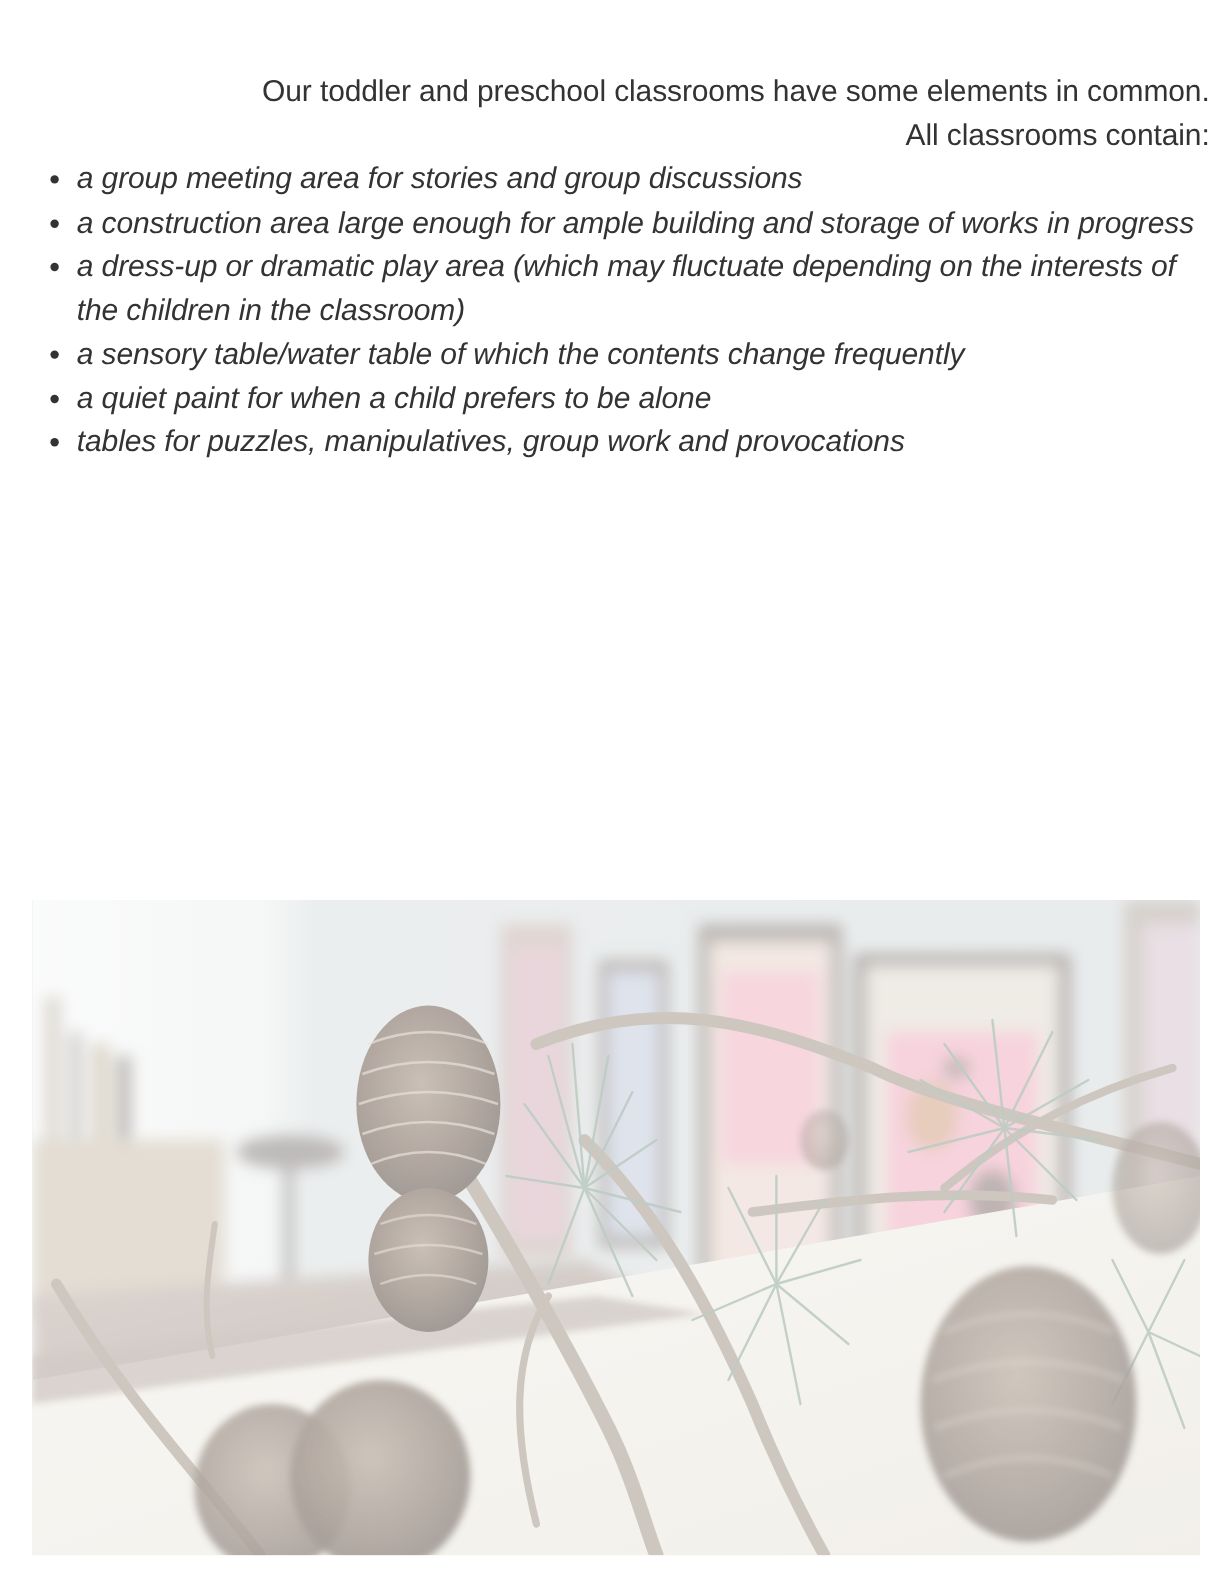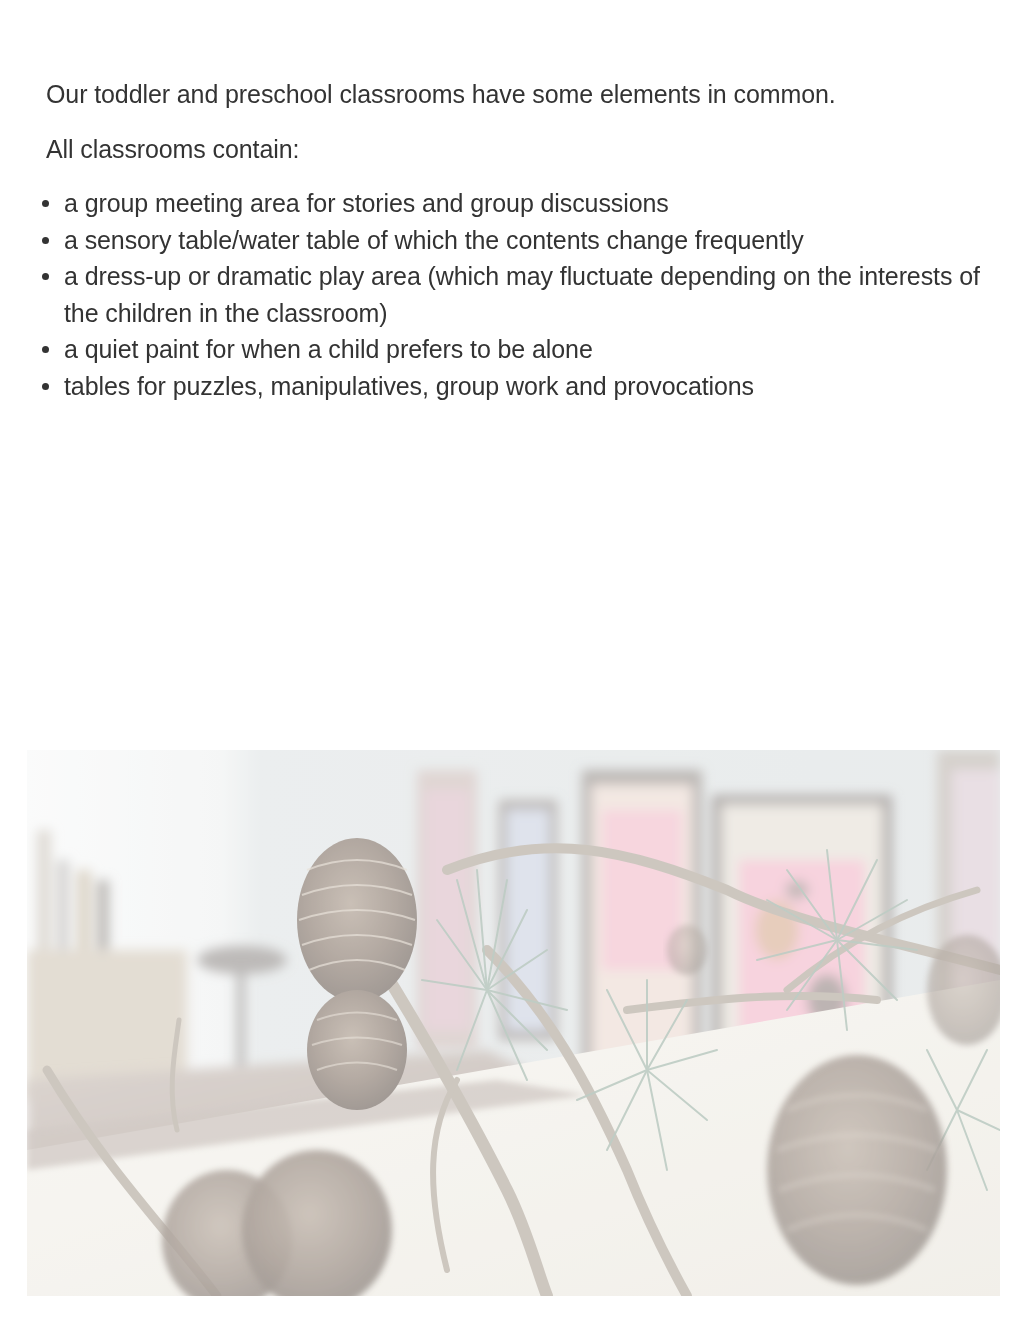--- a/index.html
+++ b/index.html
@@ -18,27 +18,29 @@
     .text-block {
       position: absolute;
       left: 28px;
       top: 58px;
       width: 980px;
       font-size: 25px;
       line-height: 36.5px;
       letter-spacing: -0.1px;
     }
     .intro-line {
-      margin: 18px;
+      margin: 0;
       white-space: nowrap;
+      text-align: right;
     }
     ul.features {
       list-style: none;
       margin: 0;
       padding: 0;
+      font-style: italic;
     }
     ul.features li {
       position: relative;
       padding-left: 36px;
       margin: 0;
     }
     ul.features li .bullet {
       position: absolute;
       left: 14px;
       top: 15px;
@@ -69,22 +71,23 @@
     }
   </style>
 </head>
 <body>
 
 <div class="text-block">
   <p class="intro-line">Our toddler and preschool classrooms have some elements in common.</p>
   <p class="intro-line">All classrooms contain:</p>
   <ul class="features">
     <li><span class="bullet"></span><span>a group meeting area for stories and group discussions</span></li>
+    <li><span class="bullet"></span><span>a construction area large enough for ample building and storage of works in progress</span></li>
+    <li><span class="bullet"></span><span>a dress-up or dramatic play area (which may fluctuate depending on the interests of the children in the classroom)</span></li>
     <li><span class="bullet"></span><span>a sensory table/water table of which the contents change frequently</span></li>
-    <li><span class="bullet"></span><span>a dress-up or dramatic play area (which may fluctuate depending on the interests of the children in the classroom)</span></li>
     <li><span class="bullet"></span><span>a quiet paint for when a child prefers to be alone</span></li>
     <li><span class="bullet"></span><span>tables for puzzles, manipulatives, group work and provocations</span></li>
   </ul>
 </div>
 
 <div class="photo">
   <svg viewBox="0 0 973 546" preserveAspectRatio="none">
     <defs>
       <linearGradient id="wallGrad" x1="0" y1="0" x2="1" y2="0">
         <stop offset="0" stop-color="#f7f8f8"></stop>

